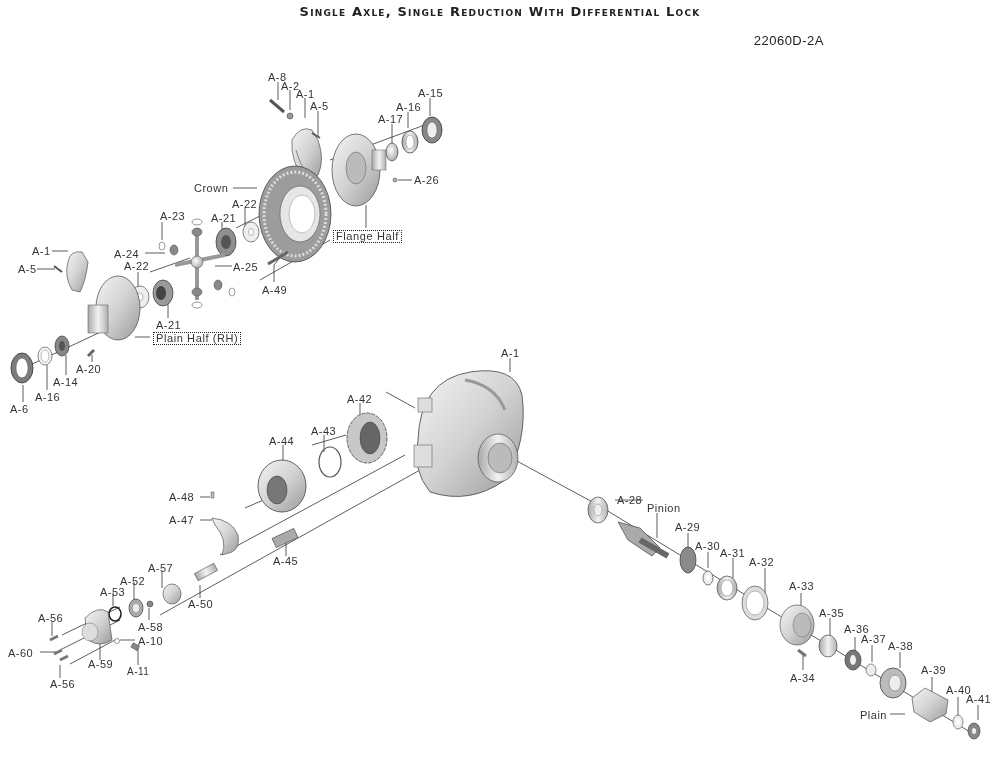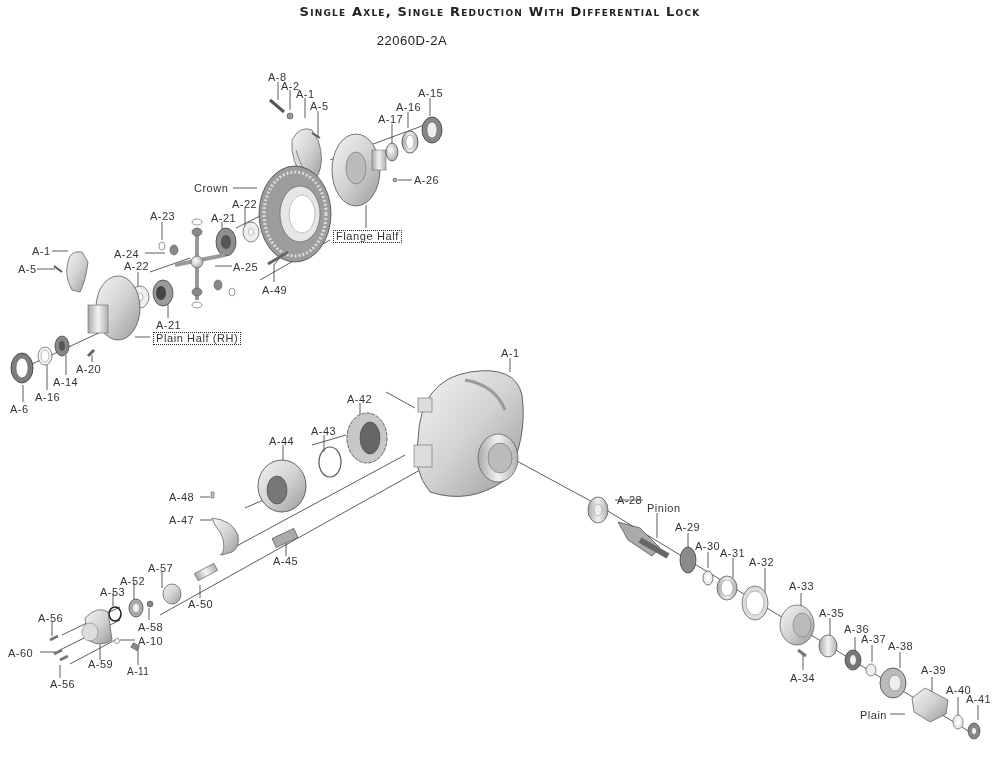--- a/index.html
+++ b/index.html
@@ -1,18 +1,18 @@
 <!DOCTYPE html>
 <html><head>
 <meta charset="utf-8">
 <style>
   html, body { margin: 0; padding: 0; background: #ffffff; }
   body { width: 1000px; height: 766px; position: relative; overflow: hidden; font-family: "DejaVu Sans", sans-serif; color: #333; }
   .title { position: absolute; left: 0; width: 1000px; top: 4px; text-align: center; font-family: "DejaVu Sans", sans-serif; font-weight: bold; font-size: 13px; letter-spacing: 1.2px; font-variant: small-caps; color: #222; }
-  .subtitle { position: absolute; left: 0; width: 824px; top: 33px; text-align: center; font-family: "Liberation Sans", sans-serif; font-size: 13px; color: #222; letter-spacing: 0.5px; }
+  .subtitle { position: absolute; left: 0; width: 824px; top: 33px; text-align: right; font-family: "Liberation Sans", sans-serif; font-size: 13px; color: #222; letter-spacing: 0.5px; }
   svg.diagram { position: absolute; left: 0; top: 0; width: 1000px; height: 766px; }
   .lbl { position: absolute; font-family: "Liberation Sans", sans-serif; font-size: 11px; color: #333; white-space: nowrap; line-height: 12px; letter-spacing: 0.5px; }
   .lbl.big { font-size: 10px; }
   .link { position: absolute; font-family: "Liberation Sans", sans-serif; font-size: 11px; color: #333; border: 1px dotted #222; padding: 0 2px; line-height: 11px; letter-spacing: 0.6px; cursor: pointer; white-space: nowrap; background: #fff; }
 </style>
 </head>
 <body>
 
 <div class="title">Single Axle, Single Reduction With Differential Lock</div>
 <div class="subtitle">22060D-2A</div>
@@ -346,21 +346,21 @@
 <div class="lbl" style="left:281px;top:80px">A-2</div>
 <div class="lbl" style="left:296px;top:88px">A-1</div>
 <div class="lbl" style="left:310px;top:100px">A-5</div>
 <div class="lbl" style="left:378px;top:113px">A-17</div>
 <div class="lbl" style="left:396px;top:101px">A-16</div>
 <div class="lbl" style="left:418px;top:87px">A-15</div>
 <div class="lbl" style="left:414px;top:174px">A-26</div>
 <div class="lbl" style="left:194px;top:182px">Crown</div>
 <div class="link" style="left:333px;top:230px">Flange Half</div>
 
-<div class="lbl" style="left:150px;top:210px">A-23</div>
+<div class="lbl" style="left:160px;top:210px">A-23</div>
 <div class="lbl" style="left:232px;top:198px">A-22</div>
 <div class="lbl" style="left:211px;top:212px">A-21</div>
 <div class="lbl" style="left:114px;top:248px">A-24</div>
 <div class="lbl" style="left:233px;top:261px">A-25</div>
 <div class="lbl" style="left:262px;top:284px">A-49</div>
 
 <div class="lbl" style="left:32px;top:245px">A-1</div>
 <div class="lbl" style="left:18px;top:263px">A-5</div>
 <div class="lbl" style="left:124px;top:260px">A-22</div>
 <div class="lbl" style="left:156px;top:319px">A-21</div>

